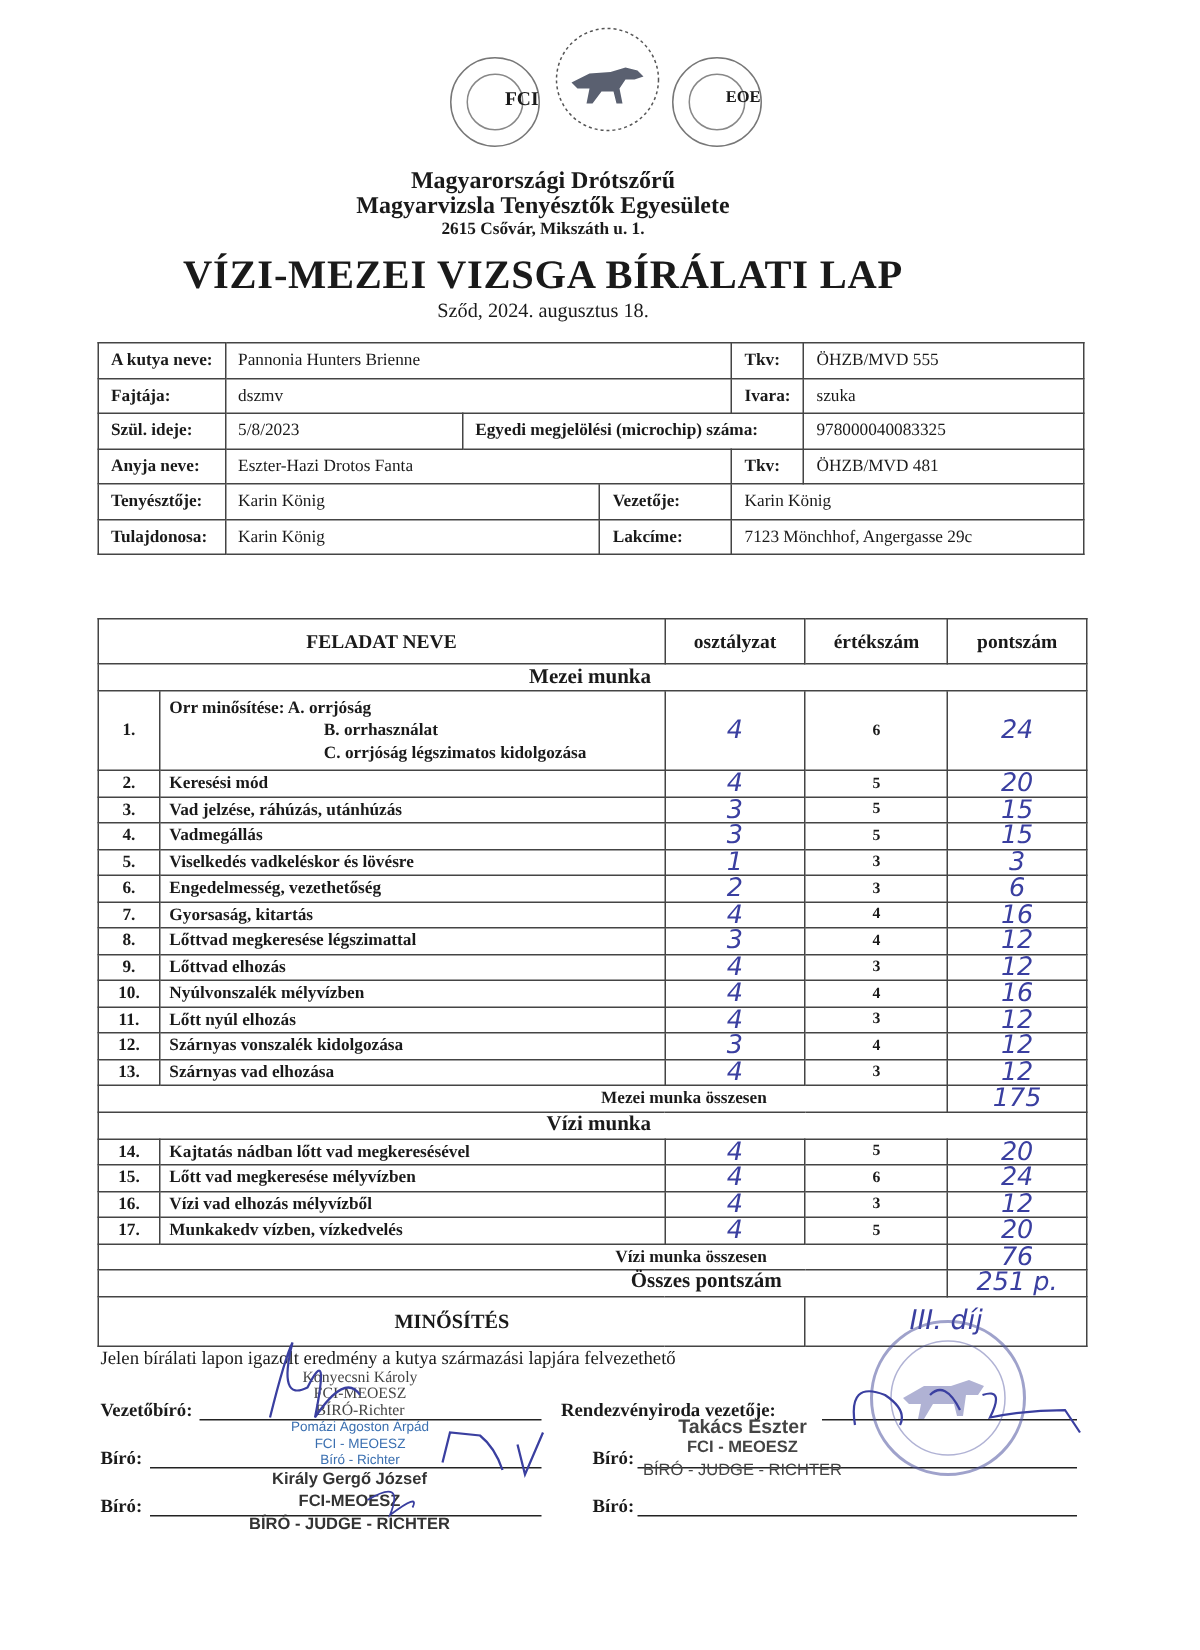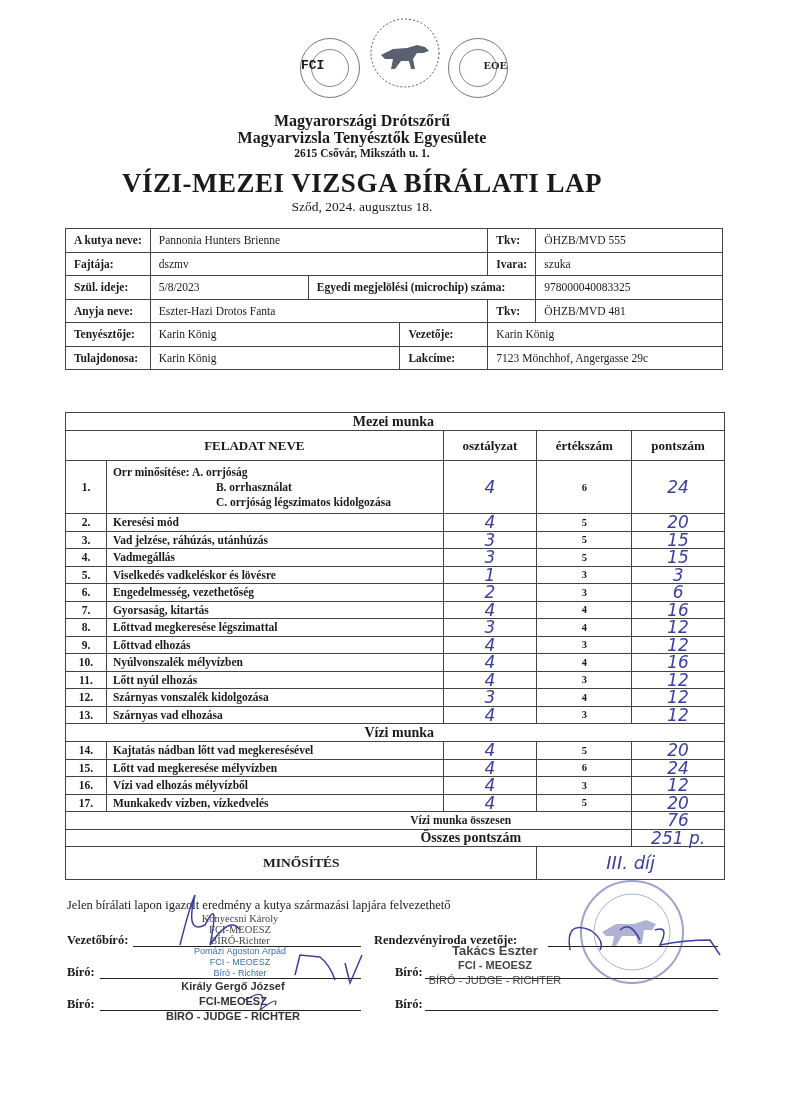--- a/index.html
+++ b/index.html
@@ -23,21 +23,21 @@
   .colh { font-weight:bold; font-size:13px; text-align:center; height:29px !important; }
   .sig-label { position:absolute; font-weight:bold; font-size:12.5px; }
   .sig-line { position:absolute; border-bottom:1px solid #222; height:0; }
   .stamp { position:absolute; font-family:"Liberation Sans", sans-serif; color:#2f3488; text-align:center; }
 </style>
 </head>
 <body>
 
 <div class="logo" style="left:300px;top:38px;width:58px;height:58px;">
   <div class="inner" style="left:10px;top:10px;width:36px;height:36px;"></div>
-  <div class="abs" style="left:0;top:19px;width:58px;text-align:left;font-family:Liberation Mono, monospace;font-weight:bold;font-size:13px;">FCI</div>
+  <div class="abs" style="left:0;top:19px;width:58px;text-align:right;font-family:Liberation Serif, serif;font-weight:bold;font-size:13px;">FCI</div>
 </div>
 <div class="logo" style="left:367px;top:15px;width:76px;height:76px;border:none;">
   <svg width="76" height="76" viewBox="0 0 76 76">
     <circle cx="38" cy="38" r="34" fill="none" stroke="#555" stroke-width="1" stroke-dasharray="2 2"></circle>
     <path d="M14 40 L26 34 L40 33 L50 30 L58 32 L62 36 L56 38 L50 38 L46 44 L48 54 L44 54 L42 46 L34 46 L28 54 L24 54 L26 44 L18 44 Z" fill="#5a6070"></path>
   </svg>
 </div>
 <div class="logo" style="left:448px;top:38px;width:58px;height:58px;">
   <div class="inner" style="left:10px;top:10px;width:36px;height:36px;"></div>
   <div class="abs" style="left:0;top:20px;width:58px;text-align:right;font-size:11px;font-weight:bold;">EOE</div>
@@ -101,27 +101,27 @@
 <table class="main">
   <colgroup>
       <col style="width:40px">
       <col style="width:338px">
       <col style="width:94px">
       <col style="width:95px">
       <col style="width:93px">
     </colgroup>
   <tbody>
       <tr>
-    <td colspan="5" class="sect" style="height:17px;text-align:right;padding-right:290px;">Mezei munka</td>
-  </tr>
-  <tr>
     <td colspan="2" class="colh">FELADAT NEVE</td>
     <td class="colh">osztályzat</td>
     <td class="colh">értékszám</td>
     <td class="colh">pontszám</td>
+  </tr>
+  <tr>
+    <td colspan="5" class="sect" style="height:17px;text-align:right;padding-right:290px;">Mezei munka</td>
   </tr>
   <tr>
     <td class="num" style="height:52px;">1.</td>
     <td class="task" style="line-height:15px;font-family:Liberation Serif, serif;">
       <div>Orr minősítése: A. orrjóság</div>
       <div style="padding-left:103px;">B. orrhasználat</div>
       <div style="padding-left:103px;">C. orrjóság légszimatos kidolgozása</div>
     </td>
     <td class="c hw">4</td>
     <td class="val">6</td>
@@ -205,20 +205,24 @@
         <td class="c hw">12</td>
       </tr>
   <tr>
         <td class="num">13.</td>
         <td class="task">Szárnyas vad elhozása</td>
         <td class="c hw">4</td>
         <td class="val">3</td>
         <td class="c hw">12</td>
       </tr>
   <tr>
+    <td colspan="4" style="text-align:right;padding-right:120px;font-weight:bold;">Mezei munka összesen</td>
+    <td class="c hw">175</td>
+  </tr>
+  <tr>
     <td colspan="5" class="sect" style="height:17px;text-align:right;padding-right:290px;">Vízi munka</td>
   </tr>
   <tr>
         <td class="num">14.</td>
         <td class="task">Kajtatás nádban lőtt vad megkeresésével</td>
         <td class="c hw">4</td>
         <td class="val">5</td>
         <td class="c hw">20</td>
       </tr>
   <tr>

